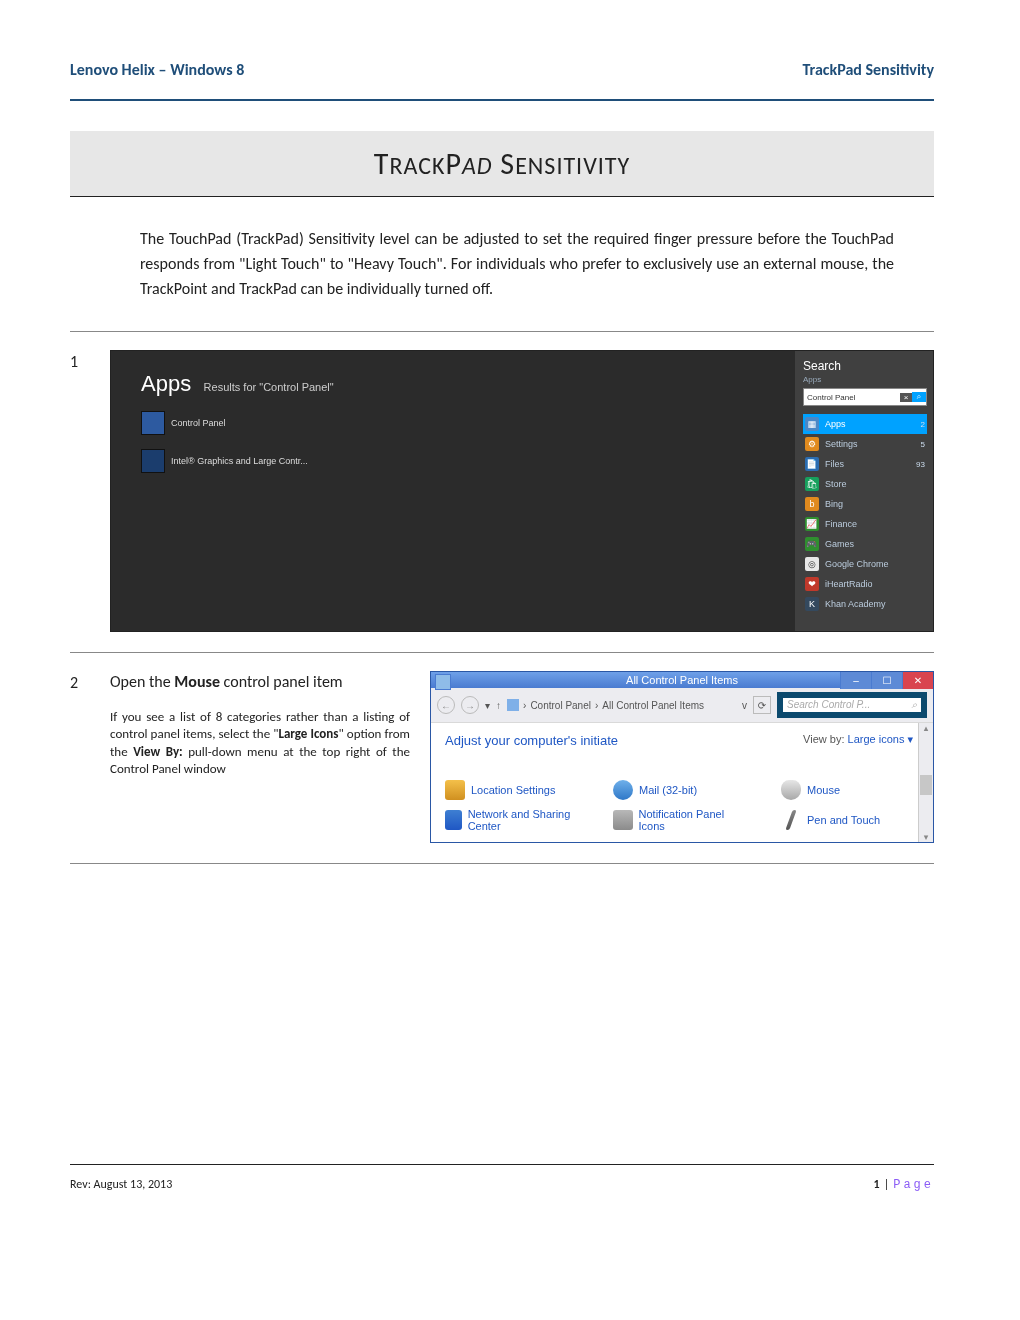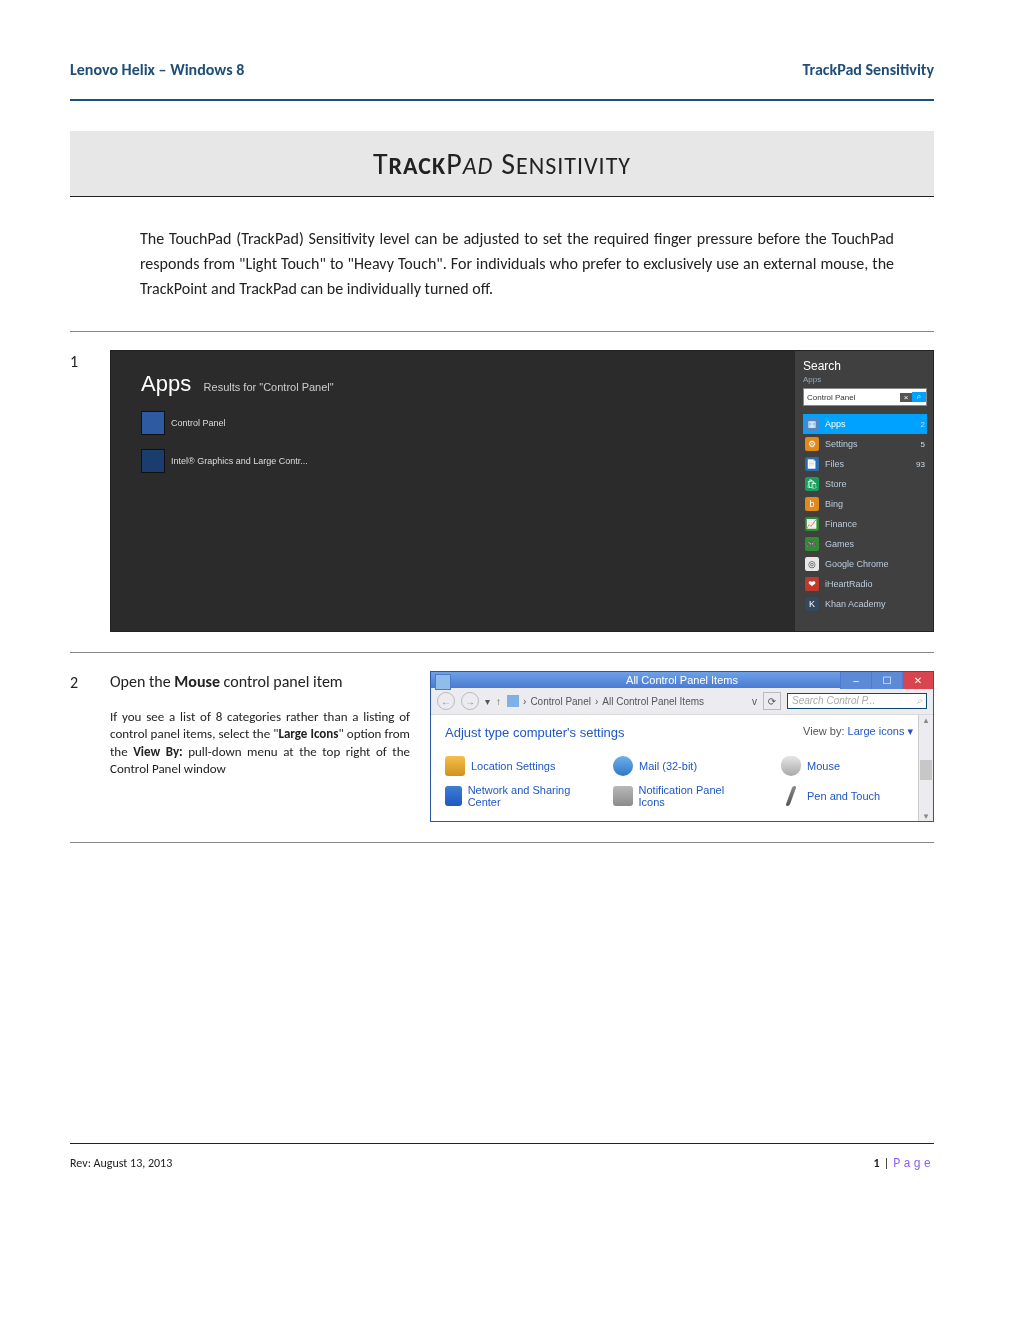--- a/index.html
+++ b/index.html
@@ -223,21 +223,21 @@
   }
   .cp-path .cp-icon-sm {
     width: 12px; height: 12px; background: #7fb0e8; display:inline-block;
   }
   .cp-refresh {
     width: 16px; height: 16px; border:1px solid #bbb;
     display:inline-flex; align-items:center; justify-content:center;
   }
   .cp-search {
     width: 130px;
-    border: 1px solid #0c4a6e;
+    border: 6px solid #0c4a6e;
     background: #fff;
     color: #aaa;
     padding: 1px 4px;
     display: flex;
     justify-content: space-between;
     font-style: italic;
   }
   .cp-body {
     padding: 10px 14px;
     position: relative;
@@ -252,21 +252,21 @@
     right: 20px;
     top: 10px;
     font-size: 11px;
     color: #555;
   }
   .cp-viewby .sel { color: #1f57c4; margin-top: 44px; }
   .cp-grid {
     display: grid;
     grid-template-columns: repeat(3, 1fr);
     gap: 8px 30px;
-    margin-top: 16px;
+    margin-top: 32px;
   }
   .cp-item {
     display: flex;
     align-items: center;
     gap: 6px;
     color: #1f57c4;
     font-size: 11px;
   }
   .cp-item-icon {
     width: 20px; height: 20px;
@@ -318,21 +318,21 @@
 
 <div class="page">
 
   <div class="header-row">
     <span>Lenovo Helix – Windows 8</span>
     <span>TrackPad Sensitivity</span>
   </div>
   <hr class="header-rule">
 
   <div class="title-bar title-caps">
-    T<span style="font-size:24px;font-weight:bold;">RACK</span>P<span style="font-size:24px;font-style:italic;">AD</span>
+    T<span style="font-size:24px;">RACK</span>P<span style="font-size:24px;font-style:italic;">AD</span>
     S<span style="font-size:24px;">ENSITIVITY</span>
   </div>
   <hr class="title-rule">
 
   <p class="intro">The TouchPad (TrackPad) Sensitivity level can be adjusted to set the required finger pressure before the TouchPad responds from "Light Touch" to "Heavy Touch".  For individuals who prefer to exclusively use an external mouse, the TrackPoint and TrackPad can be individually turned off.</p>
 
   <hr class="section-rule">
 
   <div class="step">
     <div class="step-num">1</div>
@@ -442,21 +442,21 @@
             <span>All Control Panel Items</span>
           </span>
           <span>v</span>
           <span class="cp-refresh">⟳</span>
           <span class="cp-search">
             <span>Search Control P...</span>
             <span>⌕</span>
           </span>
         </div>
         <div class="cp-body">
-          <span class="cp-heading">Adjust type computer's settings</span>
+          <span class="cp-heading">Adjust your computer's initiate</span>
           <span class="cp-viewby">
             <span>View by:</span>
             <span class="sel">Large icons ▾</span>
           </span>
           <div class="cp-grid">
             <div class="cp-item">
               <span class="cp-item-icon ic-loc"></span>
               <span>Location Settings</span>
             </div>
             <div class="cp-item">

